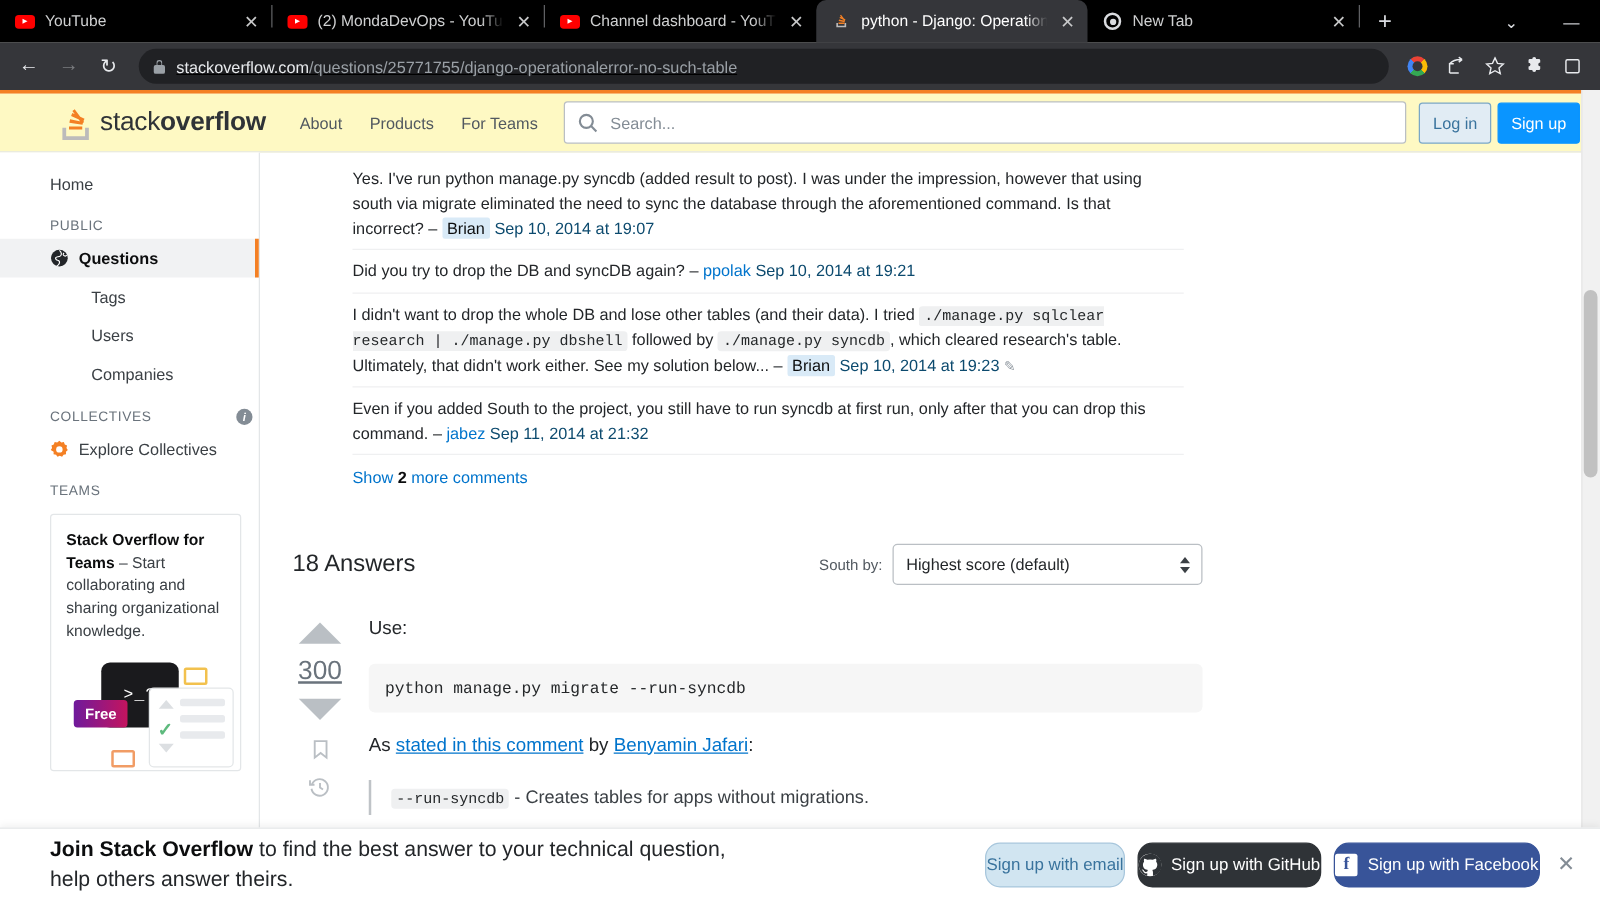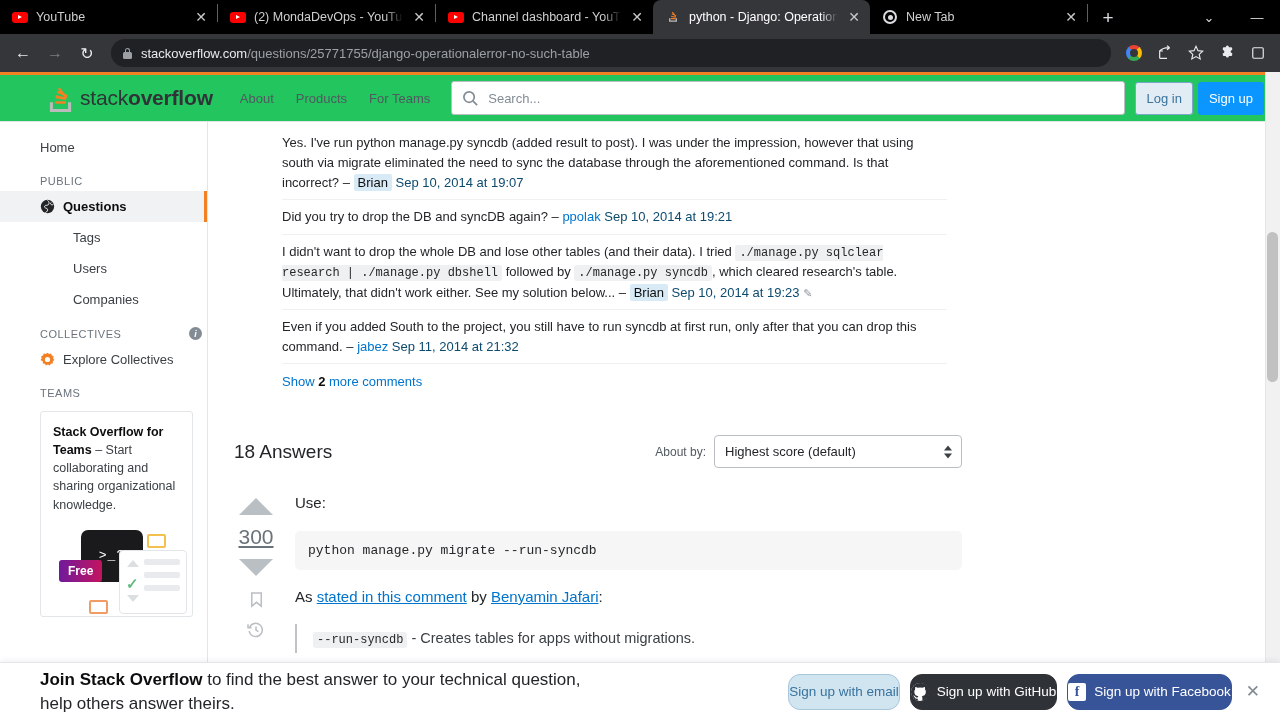--- a/index.html
+++ b/index.html
@@ -94,20 +94,21 @@
     width: 30px; height: 30px; flex: 0 0 30px;
     display: flex; align-items: center; justify-content: center;
     color: #e8eaed;
   }
   .nav-btn.disabled { color: #7b7d80; }
   .omnibox {
     flex: 1 1 auto; height: 28px; background: #202124;
     border-radius: 14px; display: flex; align-items: center;
     padding: 0 12px; gap: 9px; margin: 0 7px;
     min-width: 0;
+    text-decoration: underline;
   }
   .lock-icon {
     width: 9px; height: 11px; position: relative; flex: 0 0 9px;
   }
   .lock-icon .body {
     position: absolute; bottom: 0; width: 9px; height: 6.5px;
     background: #9aa0a6; border-radius: 1.5px;
   }
   .lock-icon .shackle {
     position: absolute; top: 0; left: 1.8px;
@@ -139,21 +140,21 @@
 
   
   .page {
     position: absolute; top: 72px; left: 0;
     width: 1280px; height: 648px; background: #fff;
     overflow: hidden;
   }
   .orange-bar { height: 3px; background: #f48024; }
 
   .so-header {
-    height: 47px; background: #22c55e;
+    height: 47px; background: #fef9c3;
     border-bottom: 1px solid #e3e6e8;
     display: flex; align-items: center; padding: 0 16px; gap: 0;
     position: relative;
   }
   .so-logo {
     display: flex; align-items: center; gap: 7px;
     margin-left: 32px; margin-right: 16px;
   }
   .so-logo-mark {
     width: 25px; height: 28px; position: relative;
@@ -624,21 +625,21 @@
             </div>
 
             <div class="show-more">
               <span>Show </span><b>2</b><span> more comments</span>
             </div>
           </div>
 
           <div class="answers-hdr">
             <div class="answers-count">18 Answers</div>
             <div class="sorted-wrap">
-              <span class="sorted-label">About by:</span>
+              <span class="sorted-label">South by:</span>
               <div class="sort-select">
                 <span>Highest score (default)</span>
                 <span class="sel-arrows">
                     <i class="up"></i>
                     <i class="dn"></i>
                   </span>
               </div>
             </div>
           </div>
 

